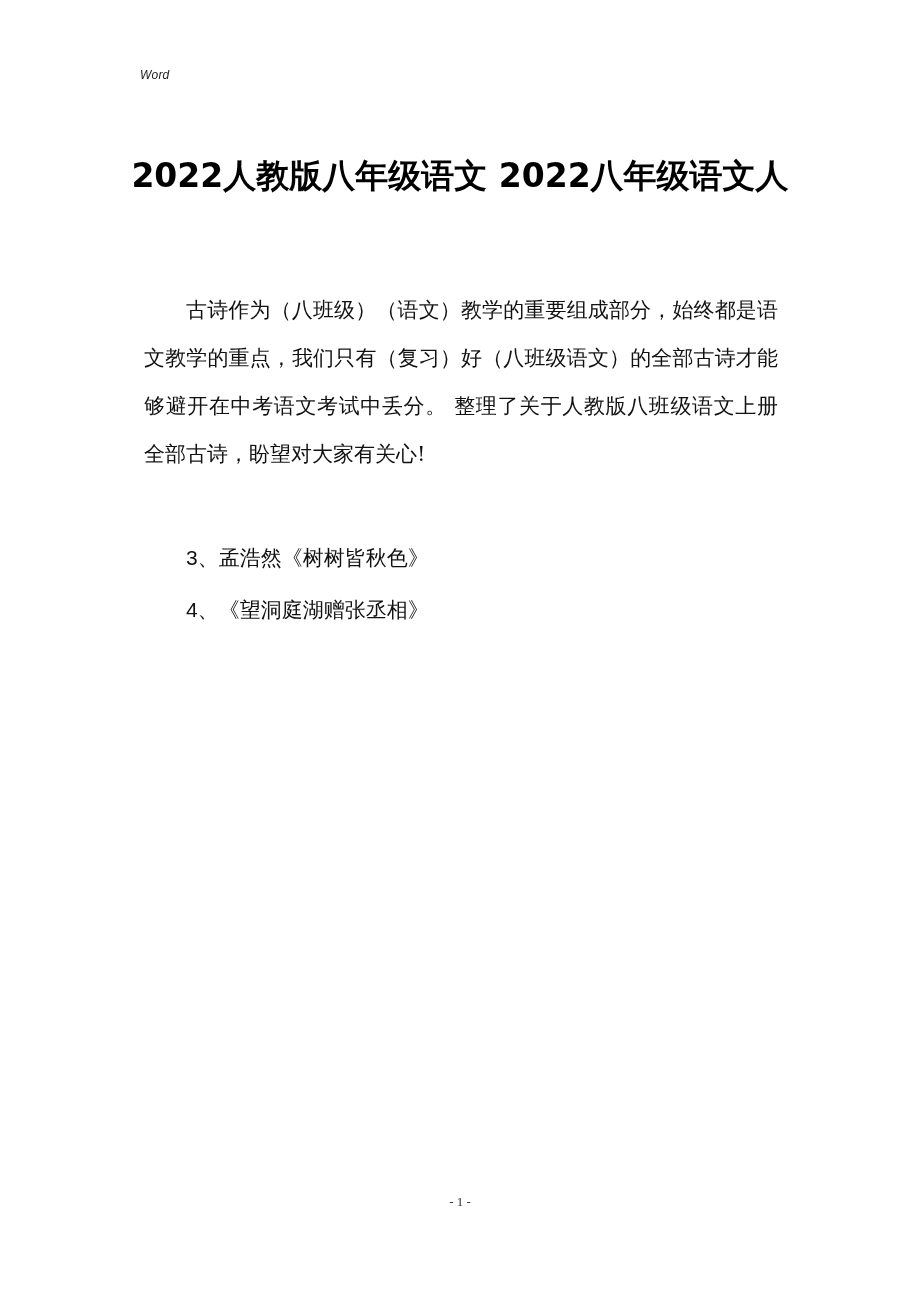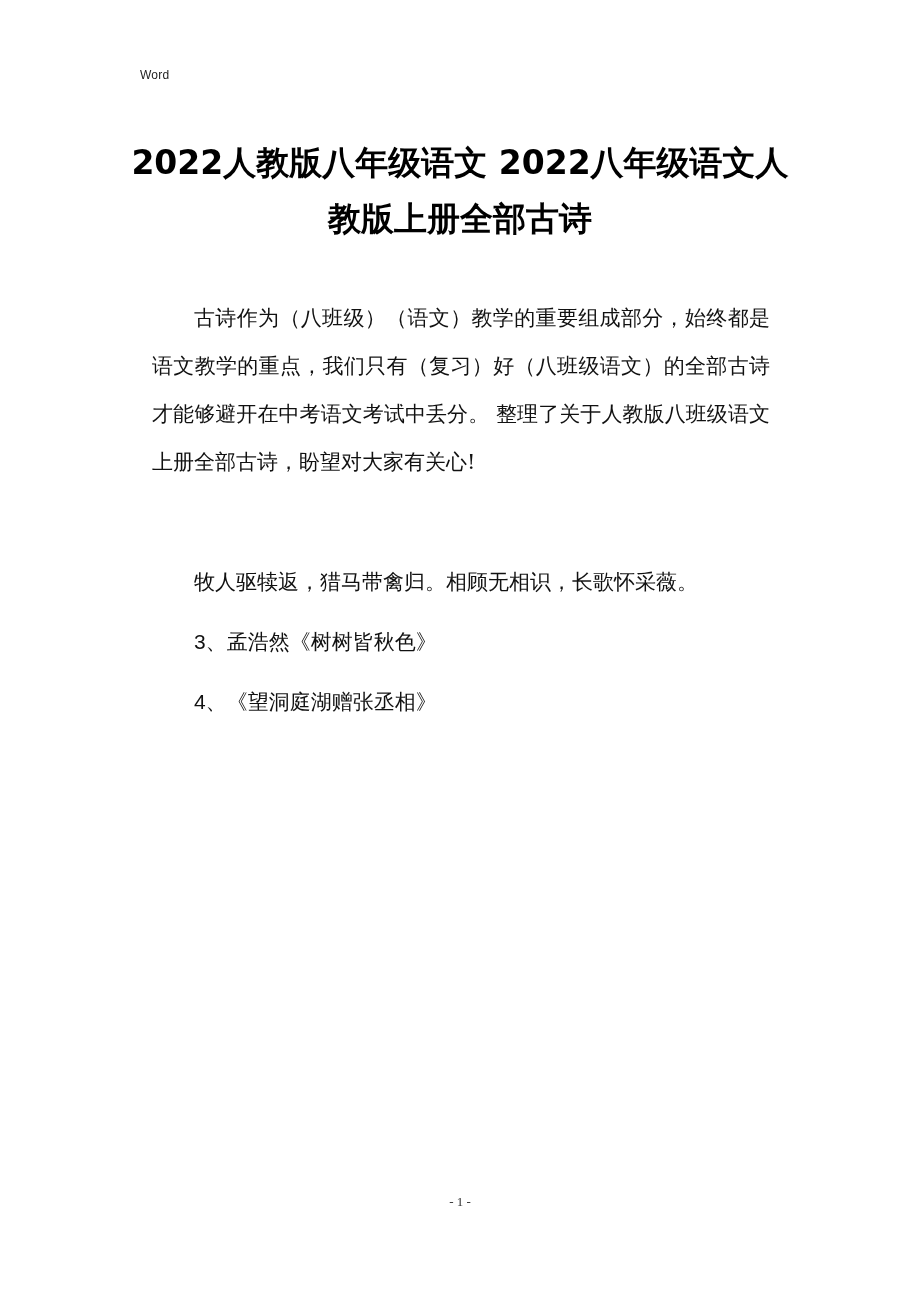--- a/index.html
+++ b/index.html
@@ -16,45 +16,46 @@
       font-family: "DejaVu Serif", "Liberation Serif", serif;
     }
     .header-label {
       position: absolute;
       left: 140px;
       top: 68px;
       font-family: "Liberation Sans", "DejaVu Sans", sans-serif;
       font-size: 12px;
       color: #222;
       letter-spacing: 0.2px;
+      font-style: italic;
     }
     .title {
       position: absolute;
       left: 130px;
       width: 660px;
-      top: 135px;
+      top: 148px;
       text-align: center;
       font-family: "DejaVu Sans", "Liberation Sans", sans-serif;
       font-weight: bold;
       font-size: 33px;
       line-height: 56px;
       color: #000;
     }
     .body-text {
       position: absolute;
       left: 140px;
       width: 642px;
       font-size: 21px;
       line-height: 48px;
       text-align: justify;
       text-justify: inter-character;
       color: #111;
     }
     .body-text p {
-      margin: 12px;
+      margin: 4px;
       text-indent: 2em;
     }
     .heading-line {
       font-family: "DejaVu Serif", "Liberation Serif", serif;
     }
     .heading-line .num {
       font-family: "Liberation Sans", "DejaVu Sans", sans-serif;
     }
     .spacer {
       height: 48px;
@@ -70,30 +71,28 @@
       color: #333;
     }
   </style>
 </head>
 <body>
 
 <div class="header-label">Word</div>
 
 <div class="title">
   <div>2022人教版八年级语文  2022八年级语文人</div>
-  <div>教版上册全部古诗</div>
 </div>
 
 <div class="body-text" style="top: 282px;">
   <p>古诗作为（八班级）（语文）教学的重要组成部分，始终都是语文教学的重点，我们只有（复习）好（八班级语文）的全部古诗才能够避开在中考语文考试中丢分。 整理了关于人教版八班级语文上册全部古诗，盼望对大家有关心!</p>
 
   <div class="spacer"></div>
 
 
 
-  <p>牧人驱犊返，猎马带禽归。相顾无相识，长歌怀采薇。</p>
 
   <p class="heading-line"><span class="num">3</span><span>、孟浩然《树树皆秋色》</span></p>
 
   <p class="heading-line"><span class="num">4</span><span>、《望洞庭湖赠张丞相》</span></p>
 </div>
 
 <div class="page-number">- 1 -</div>
 
 </body></html>

